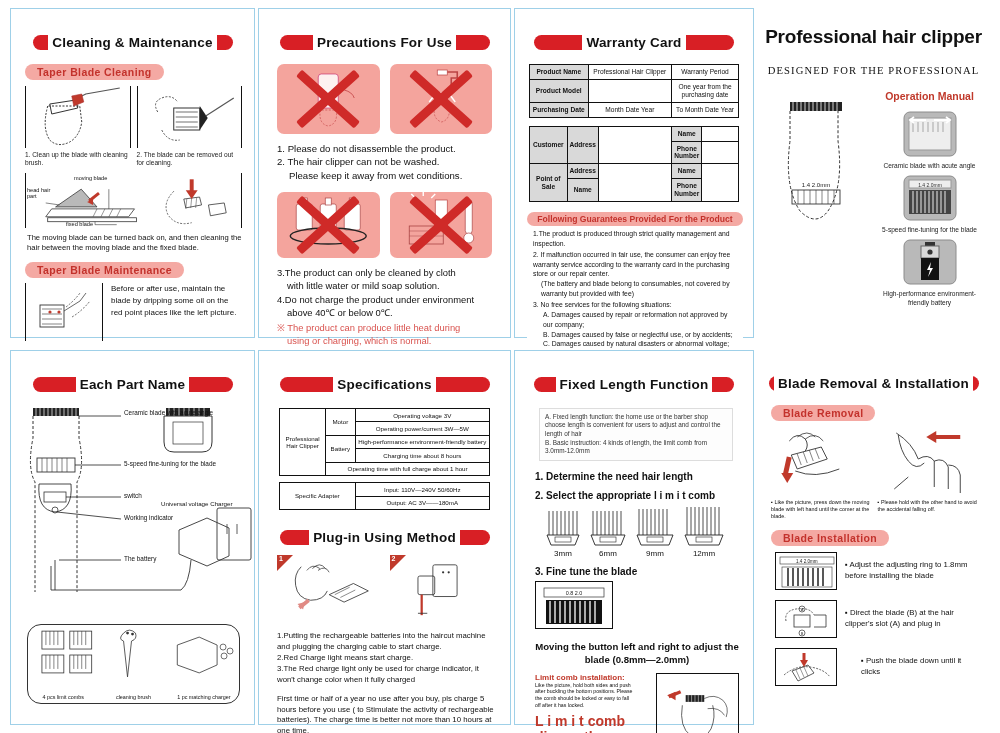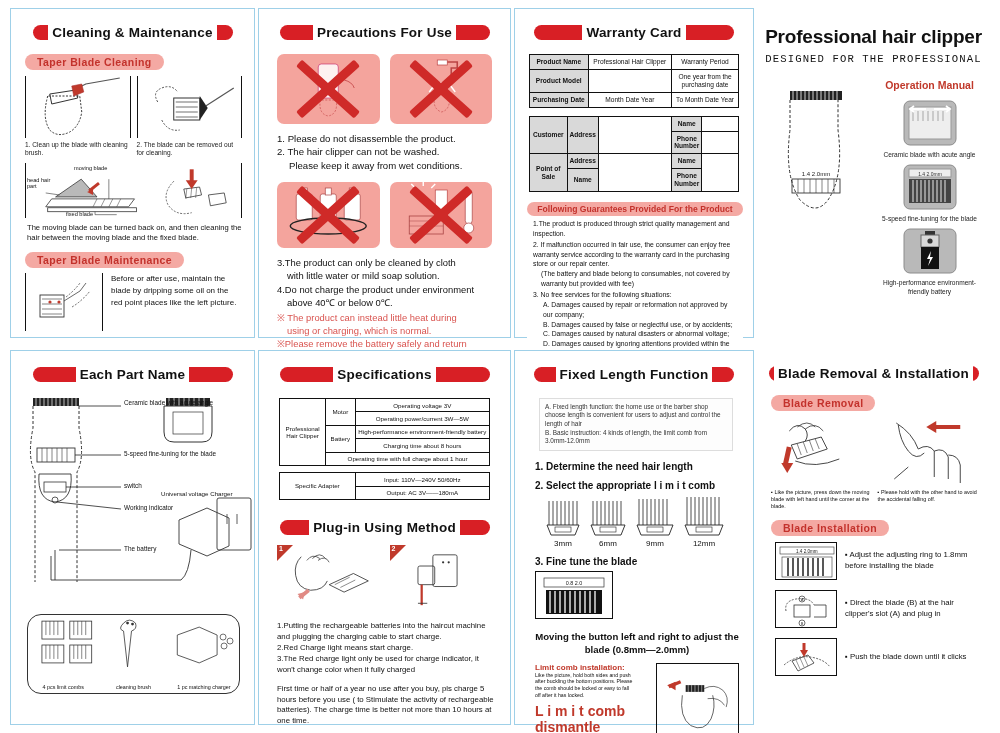--- a/index.html
+++ b/index.html
@@ -11,21 +11,21 @@
   .row.top{top:8px;height:330px;}
   .row.bottom{top:350px;height:375px;}
   .panel{position:absolute;top:0;height:100%;border:1px solid #9fd0e8;box-sizing:border-box;background:#fff;}
   .p1{left:10px;width:245px;}
   .p2{left:258px;width:253px;}
   .p3{left:514px;width:240px;}
   .p4{left:757px;width:233px;border:none;}
   .nb{border:none;}
 
   
-  .hdr{position:relative;margin:14px auto 0;height:19px;display:flex;align-items:center;justify-content:center;}
+  .hdr{position:relative;margin:24px auto 0;height:19px;display:flex;align-items:center;justify-content:center;}
   .hdr .bar{position:absolute;left:0;right:0;top:2px;height:15px;background:#d81f25;border-radius:9px;}
   .hdr .txt{position:relative;z-index:2;font-size:13.5px;font-weight:600;color:#111;background:#fff;padding:0 4px;letter-spacing:.2px;white-space:nowrap;}
 
   
   .sub{display:inline-block;background:#f4a9a3;color:#c3322c;font-size:10.5px;font-weight:700;
        padding:2px 12px;border-radius:9px;letter-spacing:.4px;}
   .tx10{font-size:10px;line-height:1.4;}
   .tx8{font-size:7.6px;line-height:1.3;}
   .red{color:#d9534f;}
   .cap{font-size:6.6px;line-height:1.25;text-align:center;color:#222;}
@@ -230,21 +230,21 @@
           </svg>
           <div class="xmark"></div>
         </div>
       </div>
 
       <div class="tx10" style="margin:8px 14px 0 18px;font-size:9.4px;">
         <div>3.The product can only be cleaned by cloth</div>
         <div style="padding-left:10px;">with little water or mild soap solution.</div>
         <div>4.Do not charge the product under environment</div>
         <div style="padding-left:10px;">above 40℃ or below 0℃.</div>
-        <div class="red" style="margin-top:2px;">※ The product can instead little heat during</div>
+        <div class="red" style="margin-top:2px;">※ The product can produce little heat during</div>
         <div class="red" style="padding-left:10px;">using or charging, which is normal.</div>
         <div class="red">※Please remove the battery safely and return</div>
         <div class="red" style="padding-left:8px;">it to the specified places when the battery</div>
         <div class="red" style="padding-left:8px;">runs out. Never discard it casually.</div>
       </div>
     </div>
 
     <div class="panel p3">
       <div class="hdr" style="width:200px;">
         <div class="bar"></div>
@@ -316,21 +316,21 @@
             <div style="padding-left:10px;">D. Damages caused by ignoring attentions provided within the product specification.</div>
             <div style="margin-top:1px;">4. The product is only guaranteed when provided the warranty card instead of the invoice.</div>
           </div>
         </div>
       </div>
     </div>
 
     <div class="panel p4 nb">
       <div style="text-align:center;margin-top:18px;">
         <div style="font-size:19px;font-weight:bold;letter-spacing:-.2px;">Professional hair clipper</div>
-        <div style="font-size:10.6px;letter-spacing:1.1px;margin-top:5px;font-family:Liberation Mono, monospace;">DESIGNED FOR THE PROFESSIONAL</div>
+        <div style="font-size:10.6px;letter-spacing:1.1px;margin-top:17px;font-family:Liberation Serif, serif;">DESIGNED FOR THE PROFESSIONAL</div>
       </div>
 
       <div style="display:flex;margin-top:14px;">
 
         <div style="width:118px;position:relative;">
           <svg class="fig" width="118" height="200" viewBox="0 0 118 200">
             <rect x="33" y="12" width="52" height="9" fill="#222"></rect>
             <g stroke="#fff" stroke-width=".8">
               <line x1="36" y1="12" x2="36" y2="21"></line>
                 <line x1="40" y1="12" x2="40" y2="21"></line>
@@ -844,21 +844,21 @@
             <path d="M38 14 l12 0 l0 12 l-12 0" fill="none" stroke="#333" stroke-width=".8"></path>
             <circle cx="26" cy="8" r="3" fill="none" stroke="#333" stroke-width=".7"></circle>
             <text x="26" y="10" font-size="4" text-anchor="middle" fill="#333" font-family="Liberation Sans">A</text>
             <circle cx="26" cy="32" r="3" fill="none" stroke="#333" stroke-width=".7"></circle>
             <text x="26" y="34" font-size="4" text-anchor="middle" fill="#333" font-family="Liberation Sans">B</text>
           </svg>
         </div>
         <div style="flex:1;font-size:7.8px;line-height:1.4;">▪ Direct the blade (B) at the hair clipper's slot (A) and plug in</div>
       </div>
 
-      <div style="display:flex;align-items:center;gap:8px;margin:10px 12px 0 18px;">
+      <div style="display:flex;align-items:center;gap:24px;margin:10px 12px 0 18px;">
         <div class="bx" style="width:62px;height:38px;">
           <svg class="fig" width="62" height="38" viewBox="0 0 62 38">
             <path d="M8 26 q12 -10 26 -8 q14 2 20 10" fill="none" stroke="#333" stroke-width=".8" stroke-dasharray="2,1.4"></path>
             <path d="M16 22 l16 -6 l6 8 l-16 8 z" fill="none" stroke="#333" stroke-width=".8"></path>
             <g stroke="#333" stroke-width=".5">
               <line x1="20" y1="21" x2="24" y2="30"></line>
                 <line x1="24" y1="19" x2="28" y2="28"></line>
               <line x1="28" y1="18" x2="32" y2="27"></line>
             </g>
             <path d="M28 4 l0 8" stroke="#c0392b" stroke-width="3"></path>

